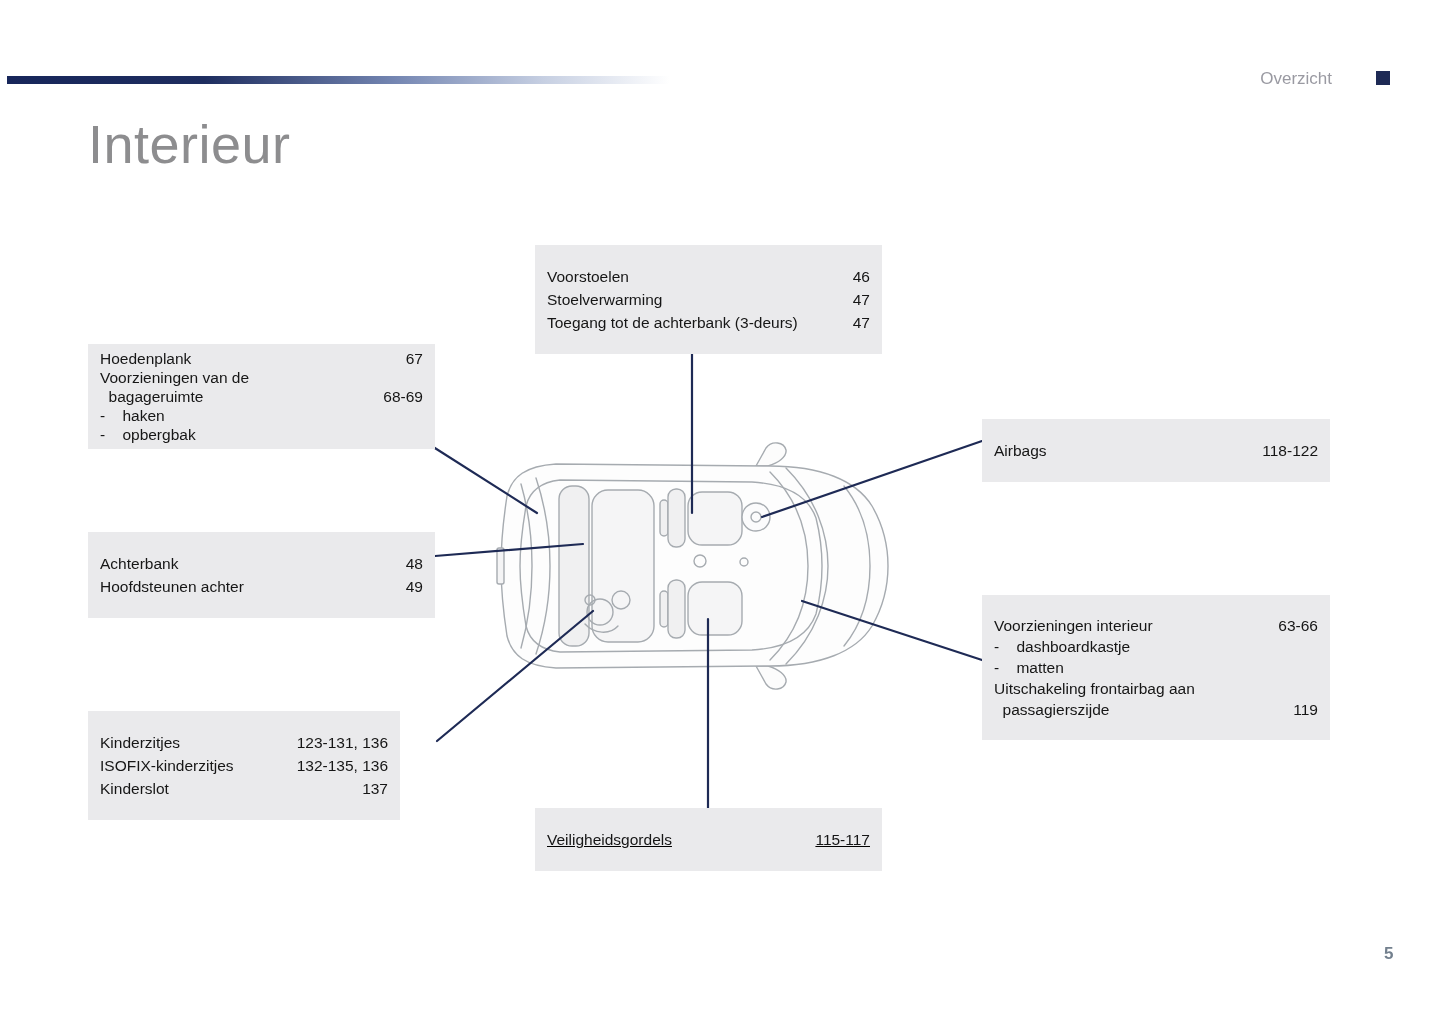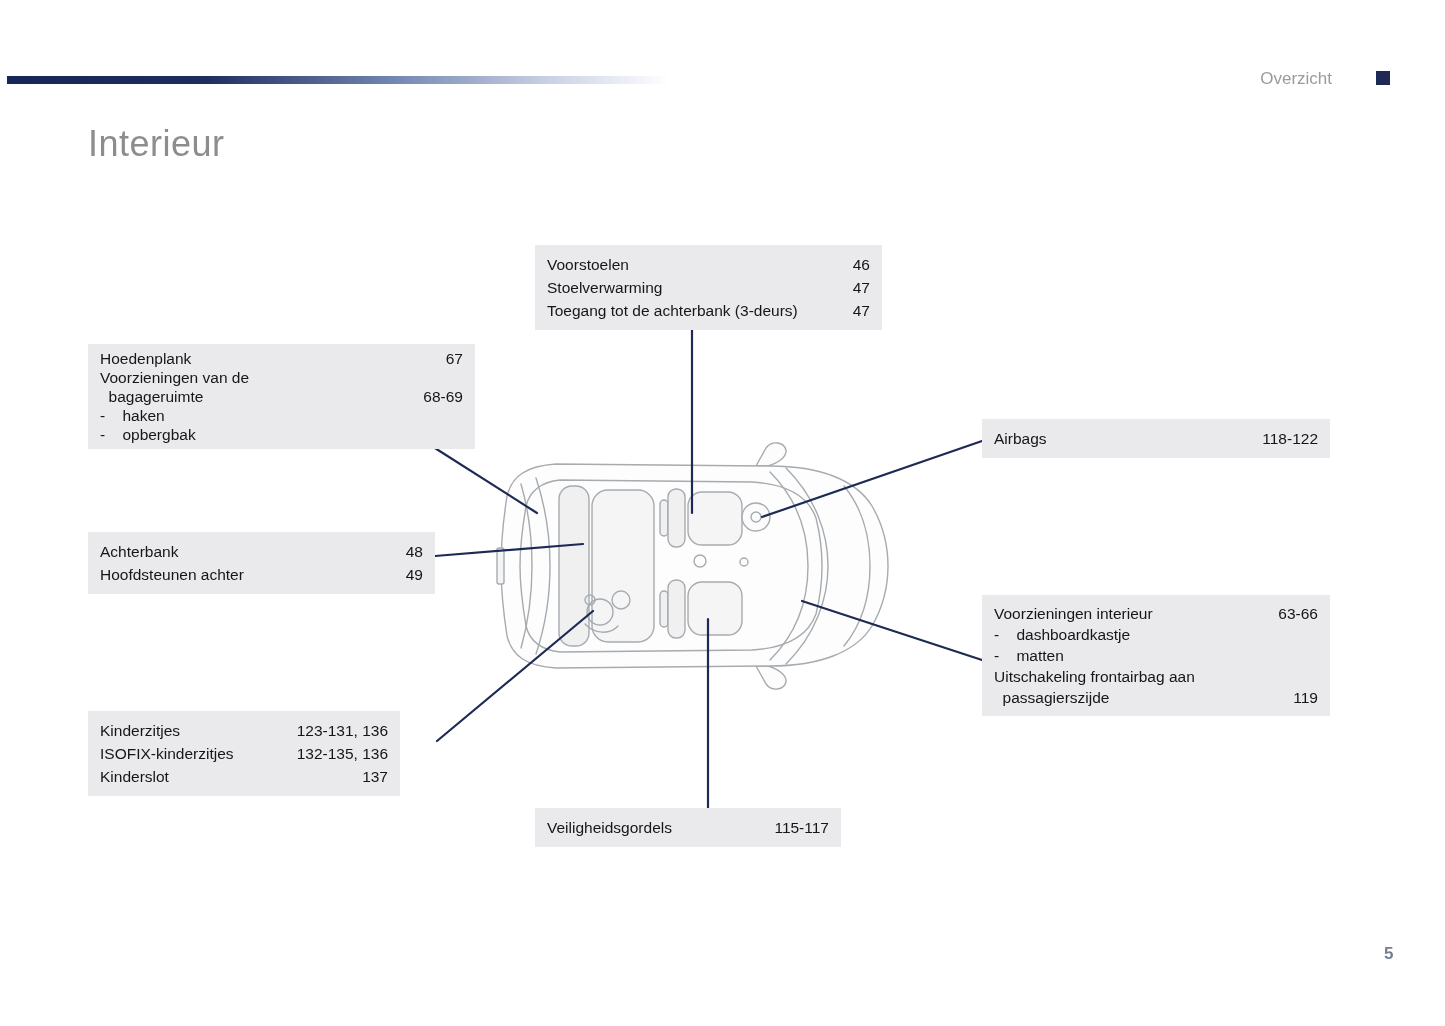--- a/index.html
+++ b/index.html
@@ -19,31 +19,31 @@
     position: absolute; top: 69px; right: 113px;
     font-size: 17px; color: #9a9aa2; text-align: right;
   }
   .section-marker {
     position: absolute; top: 71px; left: 1376px;
     width: 14px; height: 14px; background: #1e2a55;
   }
   .page-title {
     position: absolute; left: 88px; top: 120px;
     margin: 0; font-weight: 400;
-    font-size: 36px; line-height: 48px; color: #8d8d8f;
+    font-size: 54px; line-height: 48px; color: #8d8d8f;
     letter-spacing: 0.5px;
     text-align: center;
   }
   .page-number {
     position: absolute; left: 1384px; top: 944px;
     font-size: 17px; font-weight: bold; color: #73808e;
   }
   .callout {
     position: absolute; background: #eaeaec;
-    padding: 8px 12px; box-sizing: border-box;
+    padding: 20px 12px; box-sizing: border-box;
   }
   .callout.tight { padding: 5px 12px; }
   .row {
     display: flex; justify-content: space-between; align-items: flex-end;
     font-size: 15.5px; color: #161616; line-height: 23px;
   }
   .callout.tight .row { line-height: 19px; }
   .callout.mid .row { line-height: 21px; }
   .lbl { white-space: pre-line; }
   .pg { margin-left: 14px; white-space: nowrap; }
@@ -120,21 +120,21 @@
   <div class="row">
     <span class="lbl">Stoelverwarming</span>
     <span class="pg">47</span>
   </div>
   <div class="row">
     <span class="lbl">Toegang tot de achterbank (3-deurs)</span>
     <span class="pg">47</span>
   </div>
 </div>
 
-<div class="callout tight" style="left:88px; top:344px; width:387px;">
+<div class="callout tight" style="left:88px; top:344px; width:347px;">
   <div class="row">
     <span class="lbl">Hoedenplank</span>
     <span class="pg">67</span>
   </div>
   <div class="row">
     <span class="lbl">Voorzieningen van de
 &nbsp;&nbsp;bagageruimte</span>
     <span class="pg">68-69</span>
   </div>
   <div class="row">
@@ -193,20 +193,20 @@
   <div class="row">
     <span class="lbl">ISOFIX-kinderzitjes</span>
     <span class="pg">132-135, 136</span>
   </div>
   <div class="row">
     <span class="lbl">Kinderslot</span>
     <span class="pg">137</span>
   </div>
 </div>
 
-<div class="callout" style="left:535px; top:808px; width:306px;">
+<div class="callout" style="left:535px; top:808px; width:347px;text-decoration:underline;">
   <div class="row">
     <span class="lbl">Veiligheidsgordels</span>
     <span class="pg">115-117</span>
   </div>
 </div>
 
 <div class="page-number">5</div>
 
 </body></html>

